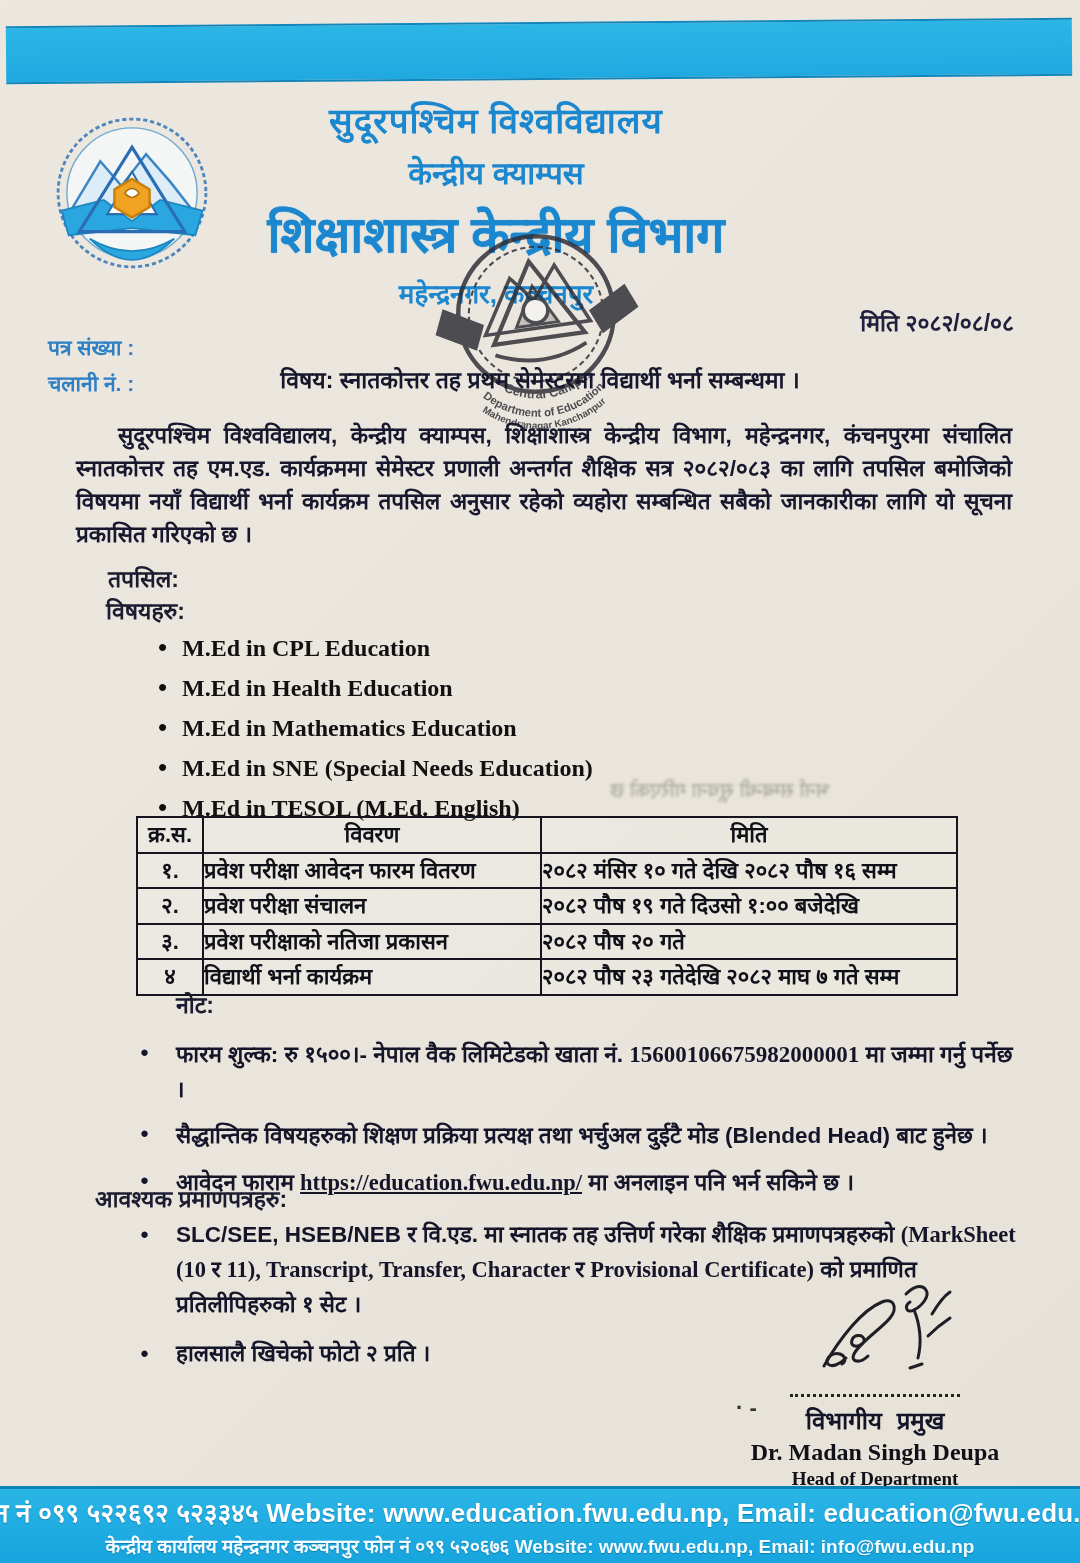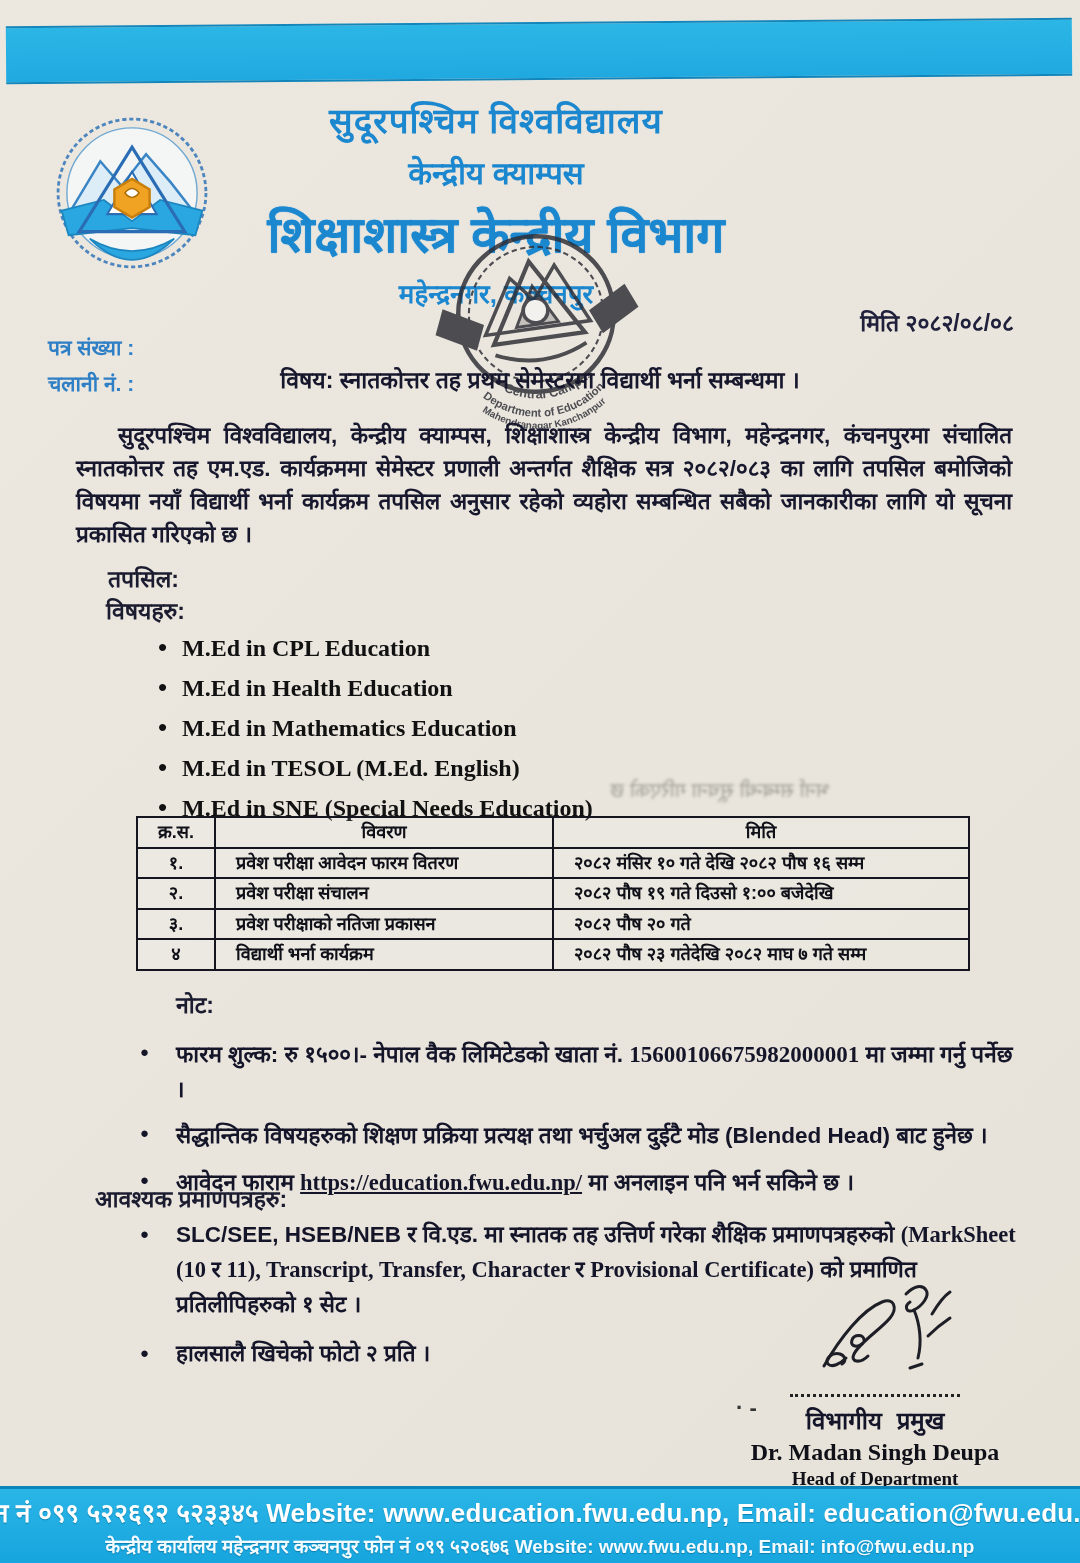--- a/index.html
+++ b/index.html
@@ -36,22 +36,22 @@
   }
   .tapasil { position:absolute; left:108px; top:562px; font-size:23px; font-weight:bold; }
   .subjhead { position:absolute; left:106px; top:594px; font-size:23px; font-weight:bold; }
   .programs { position:absolute; left:158px; top:628px; }
   .prog { font-family:"Liberation Serif","DejaVu Serif",serif; font-size:24px; font-weight:bold; color:#111; line-height:40px; position:relative; padding-left:24px; }
   .prog::before { content:"•"; position:absolute; left:0; font-size:26px; }
   .bleed { position:absolute; left:440px; top:776px; width:560px; font-size:20px; color:#8a887f; filter:blur(1.6px); opacity:.75; transform:scaleX(-1); text-align:center; }
   
   table.sched { position:absolute; left:136px; top:816px; border-collapse:collapse; background:rgba(255,255,255,.12); }
   table.sched th, table.sched td {
-    border:2.5px solid #15151f; font-size:18px; font-weight:bold; color:#101018;
-    padding:3px 20px; line-height:1.25; white-space:nowrap;
+    border:2.5px solid #15151f; font-size:22px; font-weight:bold; color:#101018;
+    padding:3px 0; line-height:1.25; white-space:nowrap;
   }
   table.sched th { text-align:center; }
   td.c1 { width:66px; text-align:center; }
   td.c2 { width:338px; }
   td.c3 { width:416px; }
   
   .notehead { position:absolute; left:176px; top:988px; font-size:23px; font-weight:bold; }
   .notes { position:absolute; left:140px; top:1026px; width:880px;margin-top:12px; }
   .nitem { position:relative; padding-left:36px; font-size:22.5px; font-weight:600; line-height:1.5; margin-bottom:13px; color:#15152a; }
   .nitem::before { content:"●"; position:absolute; left:0; top:3px; font-size:15px; }
@@ -147,22 +147,22 @@
 
   <div class="para">सुदूरपश्चिम विश्वविद्यालय, केन्द्रीय क्याम्पस, शिक्षाशास्त्र केन्द्रीय विभाग, महेन्द्रनगर, कंचनपुरमा संचालित स्नातकोत्तर तह एम.एड. कार्यक्रममा सेमेस्टर प्रणाली अन्तर्गत शैक्षिक सत्र २०८२/०८३ का लागि तपसिल बमोजिको विषयमा नयाँ विद्यार्थी भर्ना कार्यक्रम तपसिल अनुसार रहेको व्यहोरा सम्बन्धित सबैको जानकारीका लागि यो सूचना प्रकासित गरिएको छ ।</div>
 
   <div class="tapasil">तपसिल:</div>
   <div class="subjhead">विषयहरु:</div>
 
   <div class="programs">
     <div class="prog">M.Ed in CPL Education</div>
     <div class="prog">M.Ed in Health Education</div>
     <div class="prog">M.Ed in Mathematics Education</div>
+    <div class="prog">M.Ed in SNE (Special Needs Education)</div>
     <div class="prog">M.Ed in TESOL (M.Ed. English)</div>
-    <div class="prog">M.Ed in SNE (Special Needs Education)</div>
   </div>
 
   <div class="bleed">भर्ना सम्बन्धी सूचना गरिएको छ</div>
 
   <table class="sched">
     <thead>
       <tr>
         <th>क्र.स.</th>
         <th>विवरण</th>
         <th>मिति</th>

